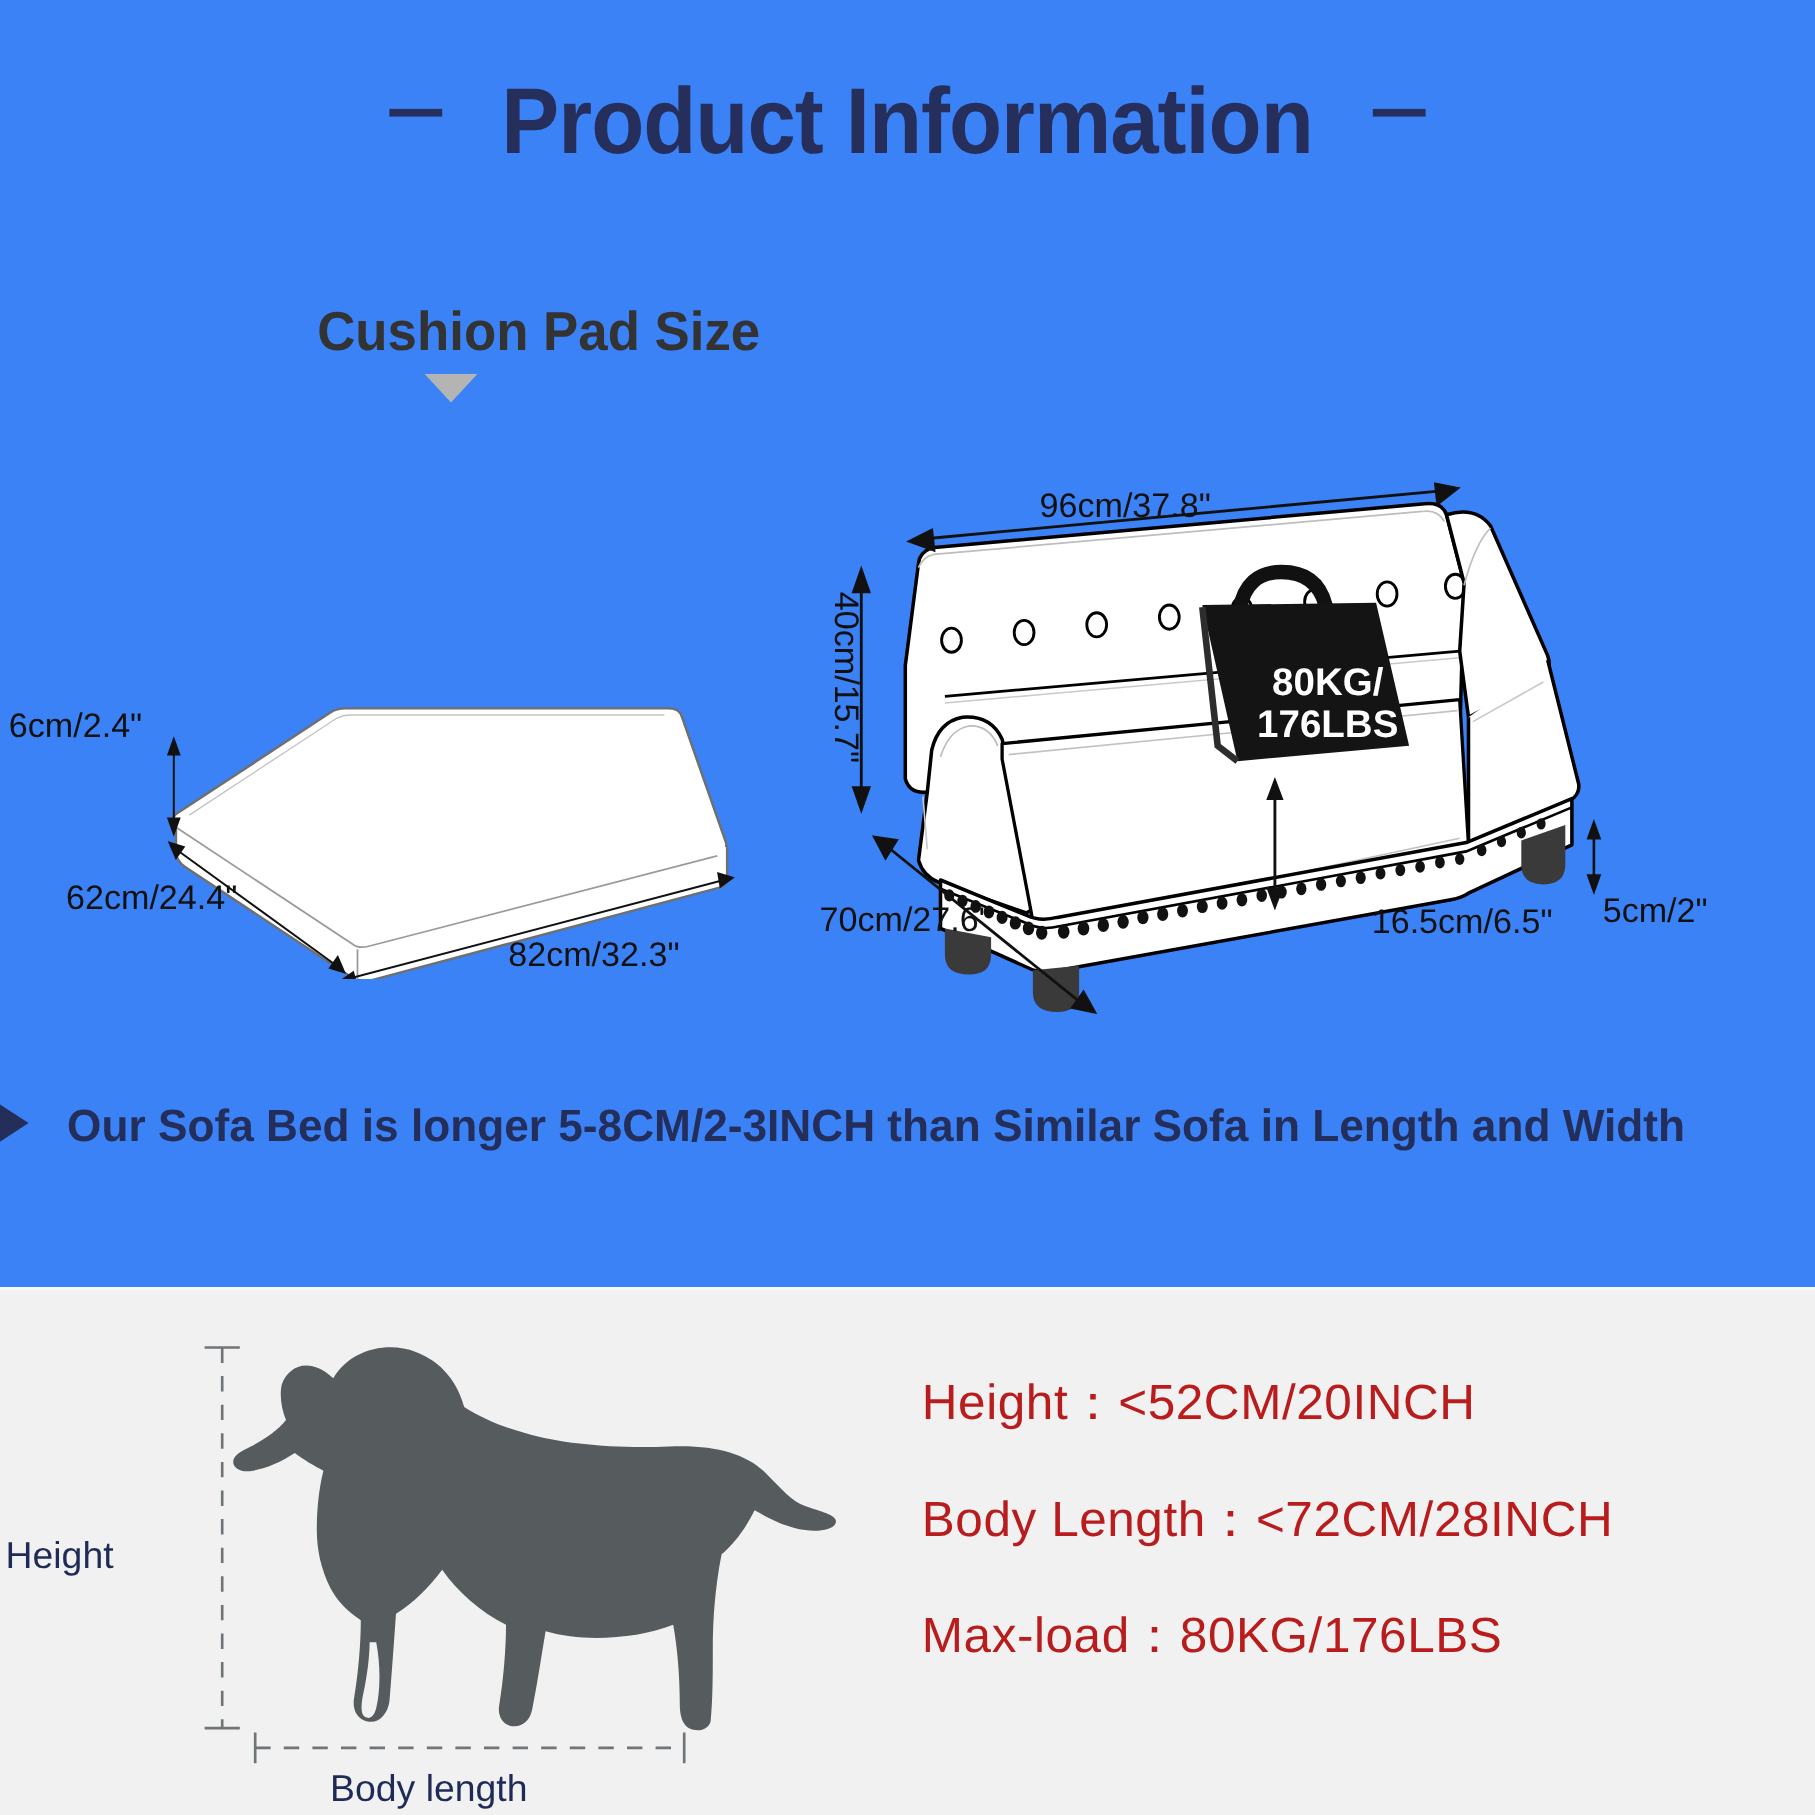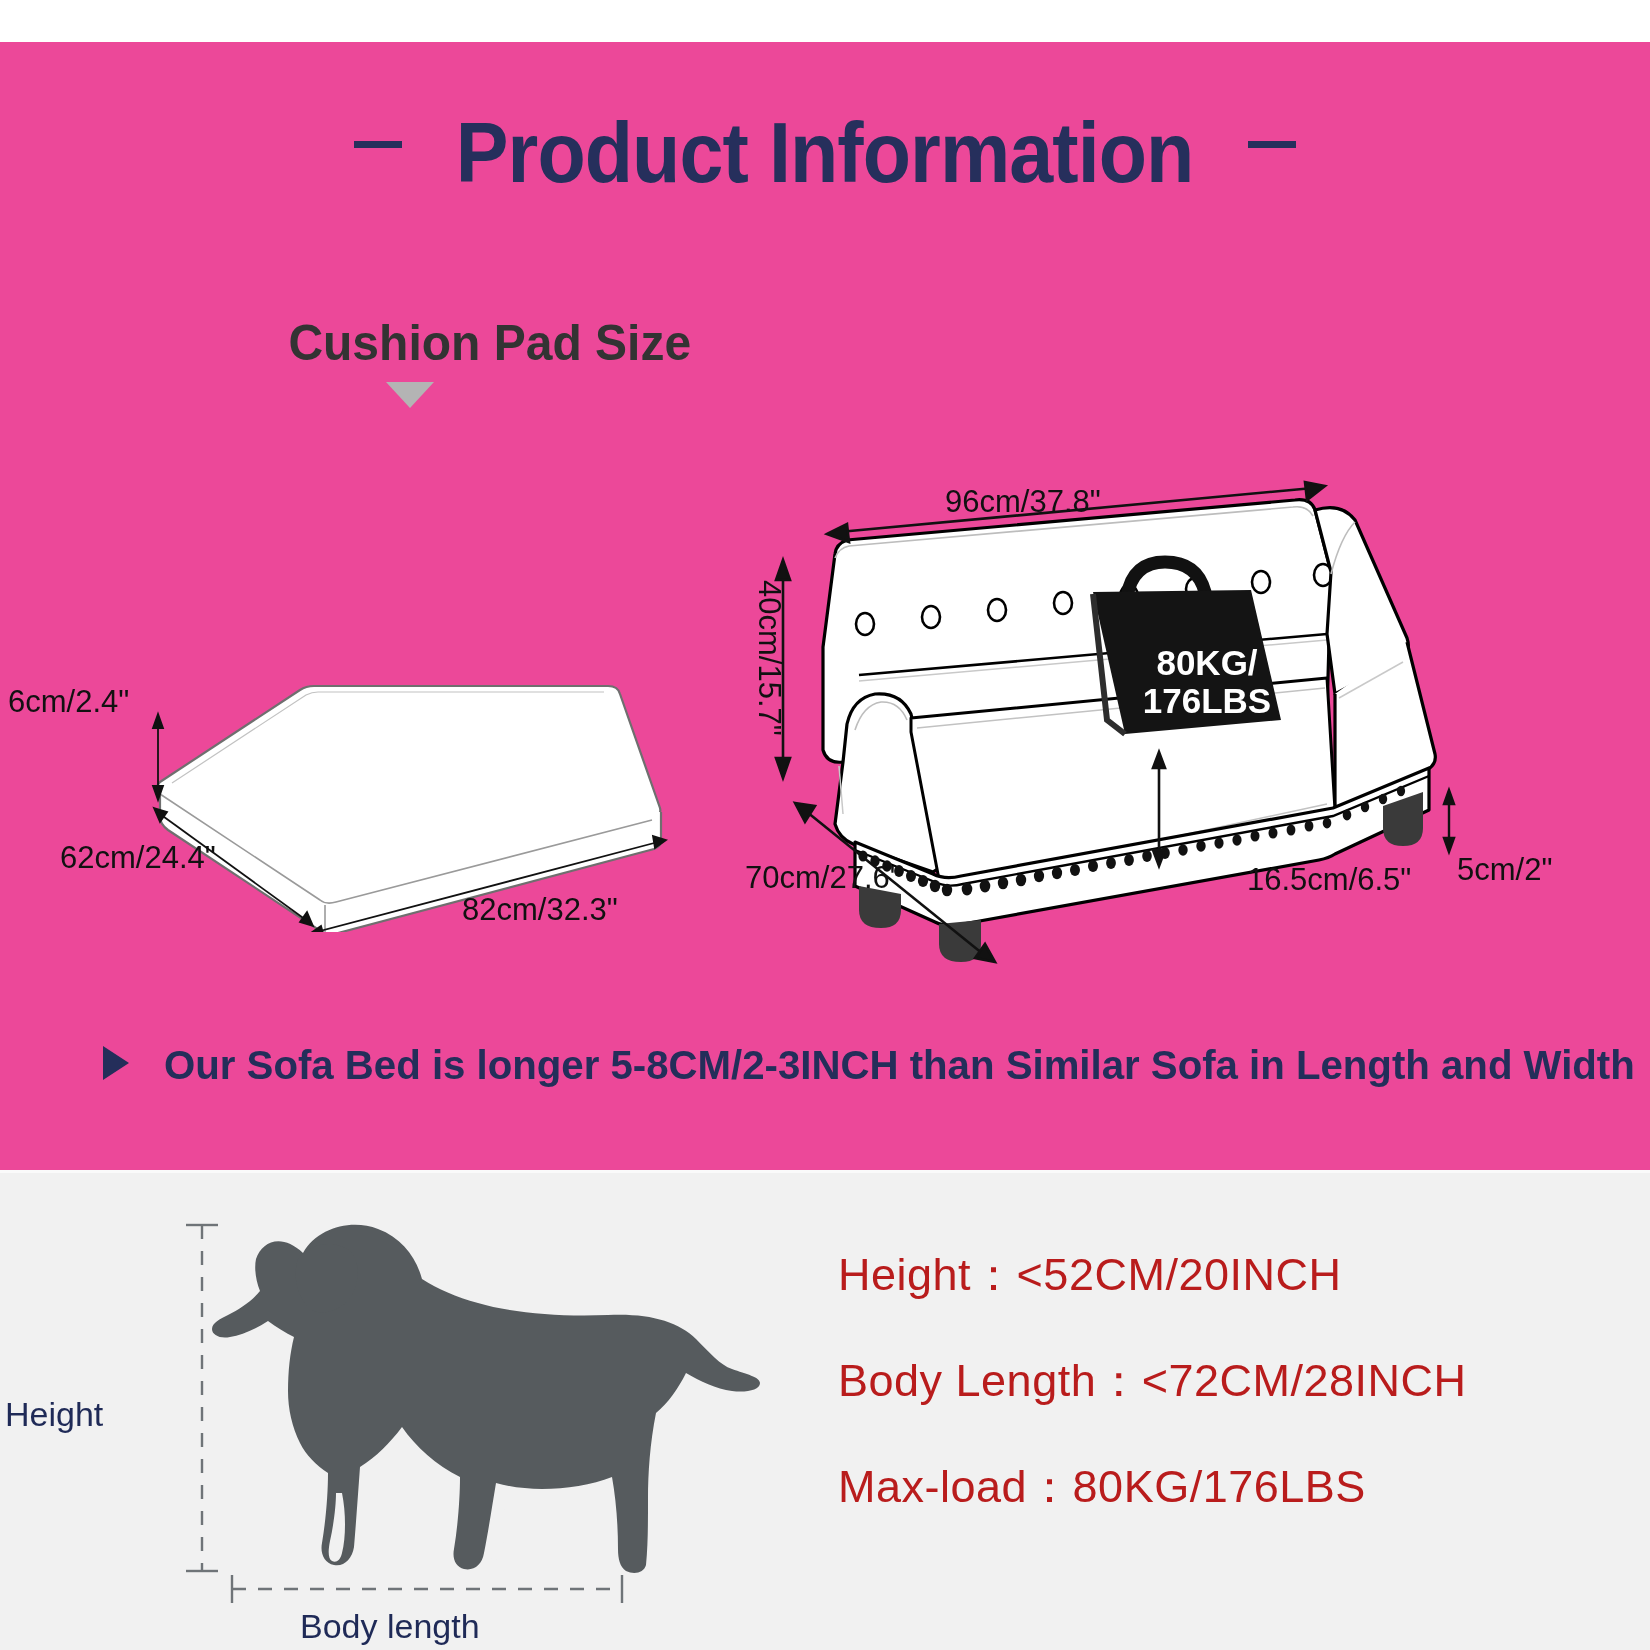--- a/index.html
+++ b/index.html
@@ -18,22 +18,21 @@
     position: absolute;
     inset: 0;
   }
 
   
   .top-panel {
     position: absolute;
     left: 0; top: 0;
     width: 1650px;
     height: 1170px;
-    background: #ec4899;
-    margin-top: 42px;
+    background: #3b82f6;
   }
 
   .title-row {
     position: absolute;
     left: 0; top: 62px;
     width: 1650px;
     text-align: center;
     white-space: nowrap;
   }
   .title-dash {
@@ -98,21 +97,21 @@
   .dim-label.rot {
     transform: rotate(90deg);
     transform-origin: left top;
   }
 
   
   .highlight-row {
     position: absolute;
     left: 0; top: 1000px;
     width: 1650px;
-    text-align: right;
+    text-align: left;
     white-space: nowrap;
   }
   .hl-bullet {
     display: inline-block;
     width: 0; height: 0;
     border-top: 17px solid transparent;
     border-bottom: 17px solid transparent;
     border-left: 26px solid #242e5a;
     vertical-align: middle;
     margin-right: 16px;

